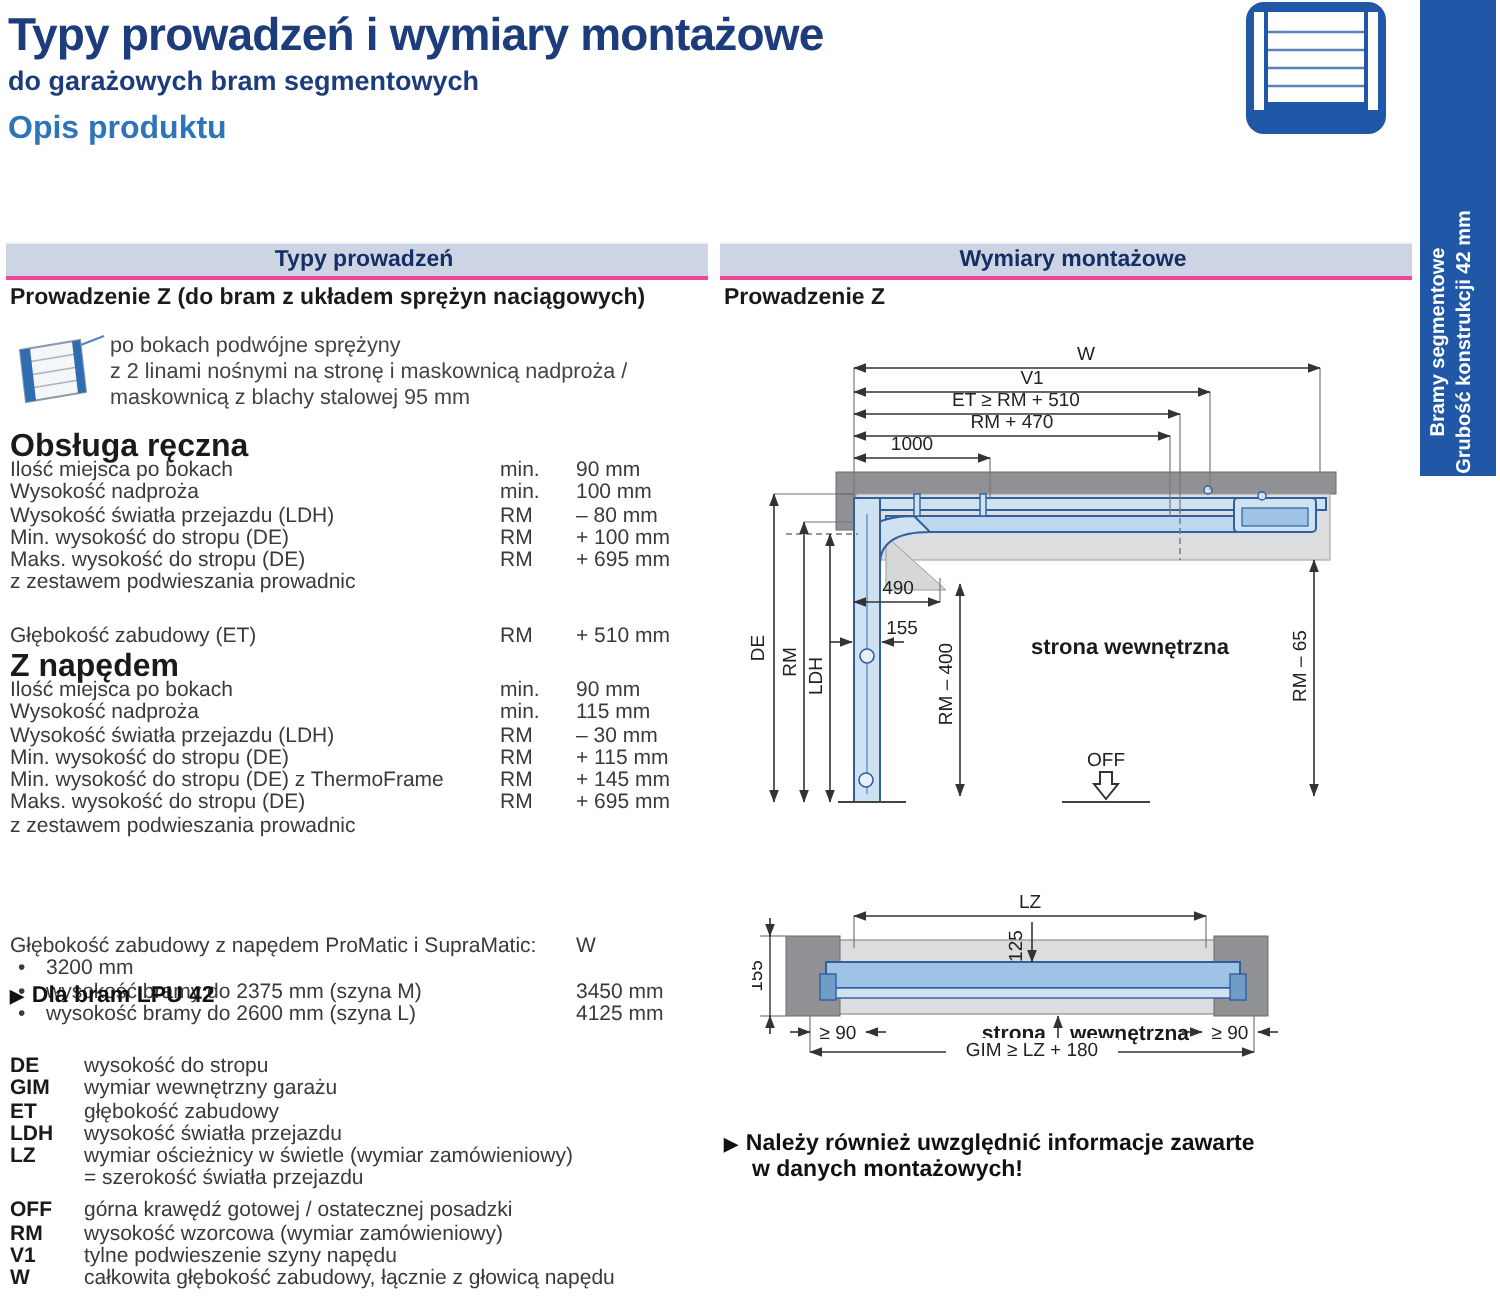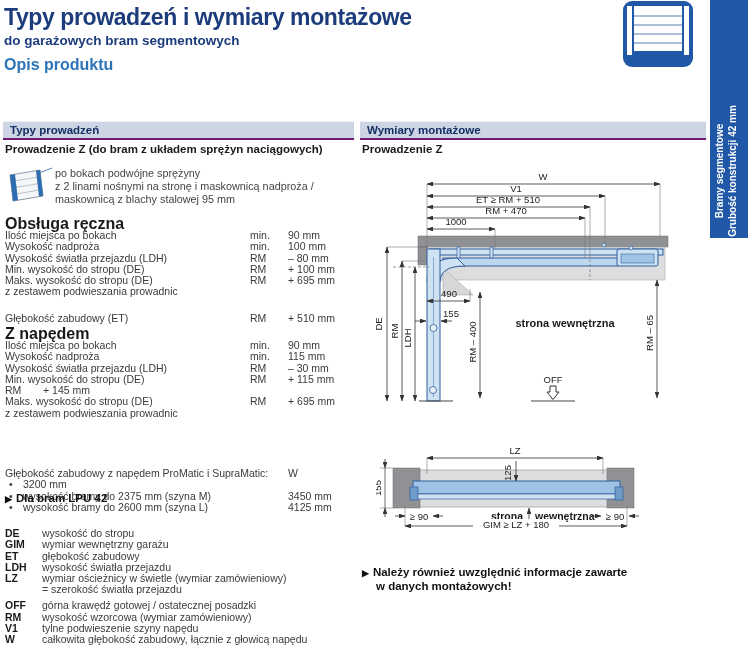--- a/index.html
+++ b/index.html
@@ -6,22 +6,22 @@
   .page{position:relative;width:750px;height:651px;background:#fff;overflow:hidden;
         font-family:"Liberation Sans",sans-serif;color:#333;}
   .abs{position:absolute;}
   .title{left:4px;top:4px;font-size:23px;font-weight:bold;color:#1c3c7c;letter-spacing:-0.4px;}
   .subtitle{left:4px;top:33px;font-size:13.5px;font-weight:bold;color:#1c3c7c;}
   .opis{left:4px;top:56px;font-size:16px;font-weight:bold;color:#2d74b8;}
   .sidebar{left:710px;top:0;width:38px;height:238px;background:#2057a7;}
   .side-text{position:absolute;width:238px;height:30px;left:50%;top:50%;
              transform:translate(-50%,-50%) rotate(-90deg) translateX(-52px);
              text-align:center;color:#fff;font-weight:bold;font-size:10px;line-height:12.5px;white-space:nowrap;}
-  .bar{top:121px;height:16px;line-height:16px;background:#cdd4e4;border-bottom:2px solid #701a75;
-       border-top:1px solid #eef1f7;font-size:11.5px;font-weight:bold;color:#132f63;padding-left:7px;box-sizing:content-box;}
+  .bar{top:121px;height:16px;line-height:16px;background:#cdd4e4;border-bottom:2px solid #ec4899;
+       border-top:1px solid #eef1f7;font-size:11.5px;font-weight:bold;color:#132f63;padding-left:7px;box-sizing:content-box;text-align:center;}
   .bar-left{left:3px;width:344px;}
   .bar-right{left:360px;width:339px;}
   .lead{font-size:11.5px;font-weight:bold;color:#1a1a1a;}
   .feature-text{left:55px;top:167px;font-size:10.8px;line-height:13px;color:#444;}
   .sec-title{font-size:16px;font-weight:bold;color:#1a1a1a;}
   .tbl{left:5px;width:334px;font-size:10.5px;line-height:11.3px;color:#3a3a3a;}
   .trow{display:flex;}
   .t-label{width:245px;}
   .t-ref{width:38px;}
   .t-val{width:51px;}
@@ -146,20 +146,21 @@
         <span class="t-label">Wysokość światła przejazdu  (LDH)</span>
         <span class="t-ref">RM</span>
         <span class="t-val">– 30 mm</span>
       </div>
     <div class="trow">
         <span class="t-label">Min. wysokość do stropu (DE)</span>
         <span class="t-ref">RM</span>
         <span class="t-val">+ 115 mm</span>
       </div>
     <div class="trow">
+        <span class="t-label">Min. wysokość do stropu (DE) z ThermoFrame</span>
         <span class="t-ref">RM</span>
         <span class="t-val">+ 145 mm</span>
       </div>
     <div class="trow">
         <span class="t-label">Maks. wysokość do stropu (DE)</span>
         <span class="t-ref">RM</span>
         <span class="t-val">+ 695 mm</span>
       </div>
     <div class="trow">
         <span class="t-label">z zestawem podwieszania prowadnic</span>

